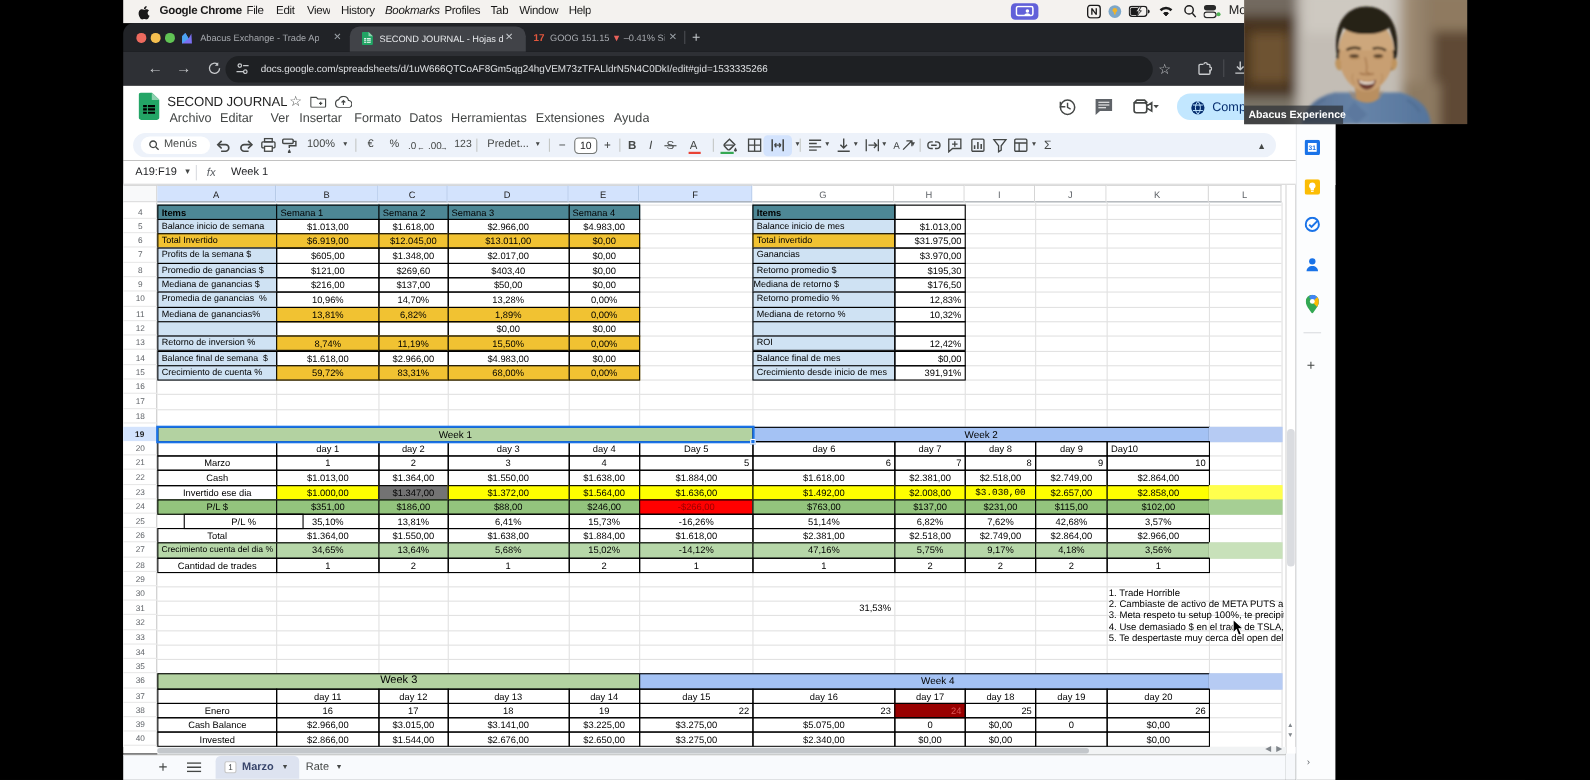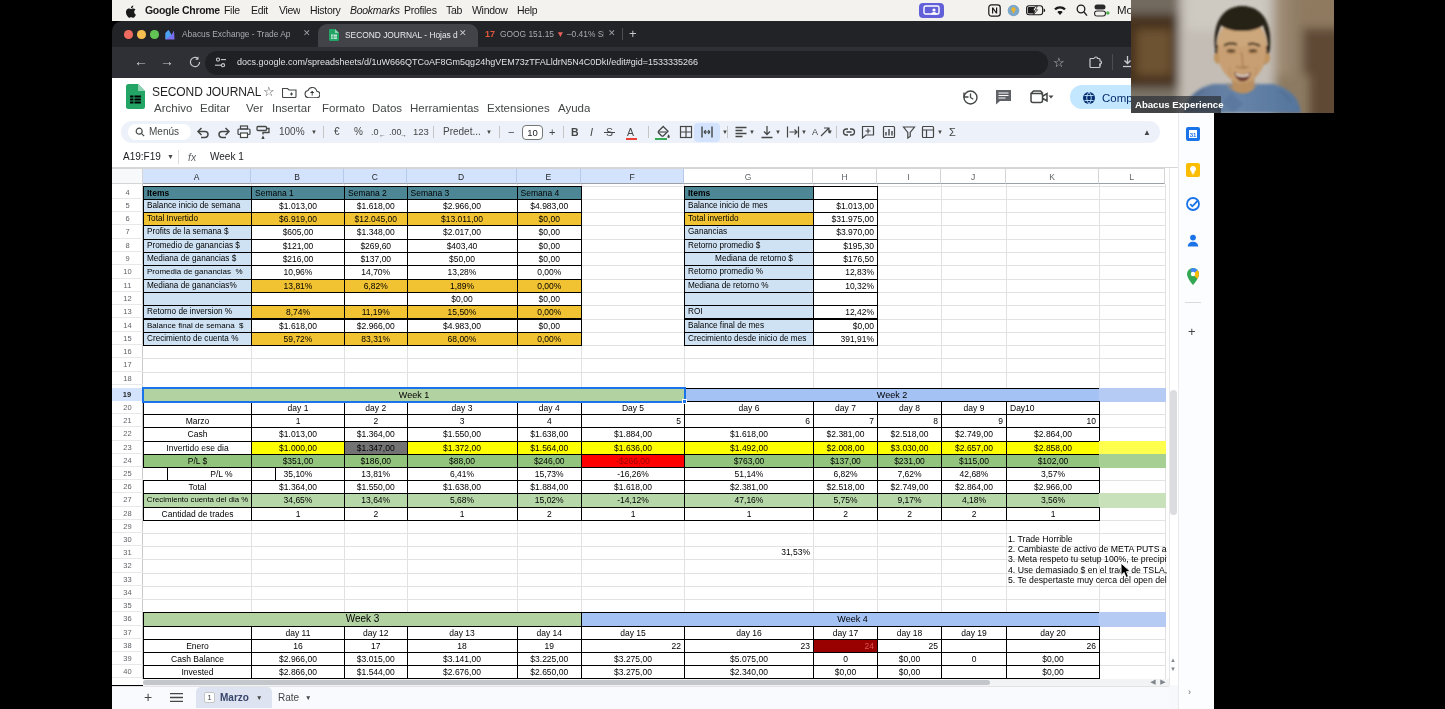--- a/index.html
+++ b/index.html
@@ -426,21 +426,21 @@
 <div class="cl" style="left:684px;top:185.5px;width:130px;height:14.300000000000011px;border:1px solid #000;background:#4d8795;font-size:8.5px;line-height:12.800000000000011px;color:#000;text-align:left;padding-left:3px;font-weight:bold;">Items</div>
 <div class="cl" style="left:813px;top:185.5px;width:65px;height:14.300000000000011px;border:1px solid #000;font-size:8.5px;line-height:12.800000000000011px;color:#000;text-align:center;"></div>
 <div class="cl" style="left:684px;top:198.8px;width:130px;height:14.300000000000011px;border:1px solid #000;background:#cfe2f3;font-size:8.2px;line-height:12.800000000000011px;color:#000;text-align:left;padding-left:3px;">Balance inicio de mes</div>
 <div class="cl" style="left:813px;top:198.8px;width:65px;height:14.300000000000011px;border:1px solid #000;font-size:8.5px;line-height:12.800000000000011px;color:#000;text-align:right;padding-right:3px;">$1.013,00</div>
 <div class="cl" style="left:684px;top:212.1px;width:130px;height:14.300000000000011px;border:1px solid #000;background:#f1c232;font-size:8.2px;line-height:12.800000000000011px;color:#000;text-align:left;padding-left:3px;">Total invertido</div>
 <div class="cl" style="left:813px;top:212.1px;width:65px;height:14.300000000000011px;border:1px solid #000;font-size:8.5px;line-height:12.800000000000011px;color:#000;text-align:right;padding-right:3px;">$31.975,00</div>
 <div class="cl" style="left:684px;top:225.4px;width:130px;height:14.300000000000011px;border:1px solid #000;background:#cfe2f3;font-size:8.2px;line-height:12.800000000000011px;color:#000;text-align:left;padding-left:3px;">Ganancias</div>
 <div class="cl" style="left:813px;top:225.4px;width:65px;height:14.300000000000011px;border:1px solid #000;font-size:8.5px;line-height:12.800000000000011px;color:#000;text-align:right;padding-right:3px;">$3.970,00</div>
 <div class="cl" style="left:684px;top:238.7px;width:130px;height:14.300000000000011px;border:1px solid #000;background:#cfe2f3;font-size:8.2px;line-height:12.800000000000011px;color:#000;text-align:left;padding-left:3px;">Retorno promedio $</div>
 <div class="cl" style="left:813px;top:238.7px;width:65px;height:14.300000000000011px;border:1px solid #000;font-size:8.5px;line-height:12.800000000000011px;color:#000;text-align:right;padding-right:3px;">$195,30</div>
-<div class="cl" style="left:684px;top:252.0px;width:130px;height:14.300000000000011px;border:1px solid #000;background:#cfe2f3;font-size:8.2px;line-height:12.800000000000011px;color:#000;text-align:center;padding-left:10px;">Mediana de retorno $</div>
+<div class="cl" style="left:684px;top:252.0px;width:130px;height:14.300000000000011px;border:1px solid #000;background:#cfe2f3;font-size:8.2px;line-height:12.800000000000011px;color:#000;text-align:left;padding-left:0;">Mediana de retorno $</div>
 <div class="cl" style="left:813px;top:252.0px;width:65px;height:14.300000000000011px;border:1px solid #000;font-size:8.5px;line-height:12.800000000000011px;color:#000;text-align:right;padding-right:3px;">$176,50</div>
 <div class="cl" style="left:684px;top:265.3px;width:130px;height:14.300000000000011px;border:1px solid #000;background:#cfe2f3;font-size:8.2px;line-height:12.800000000000011px;color:#000;text-align:left;padding-left:3px;">Retorno promedio %</div>
 <div class="cl" style="left:813px;top:265.3px;width:65px;height:14.300000000000011px;border:1px solid #000;font-size:8.5px;line-height:12.800000000000011px;color:#000;text-align:right;padding-right:3px;">12,83%</div>
 <div class="cl" style="left:684px;top:278.6px;width:130px;height:14.300000000000011px;border:1px solid #000;background:#cfe2f3;font-size:8.2px;line-height:12.800000000000011px;color:#000;text-align:left;padding-left:3px;">Mediana de retorno %</div>
 <div class="cl" style="left:813px;top:278.6px;width:65px;height:14.300000000000011px;border:1px solid #000;font-size:8.5px;line-height:12.800000000000011px;color:#000;text-align:right;padding-right:3px;">10,32%</div>
 <div class="cl" style="left:684px;top:291.9px;width:130px;height:14.300000000000011px;border:1px solid #000;background:#cfe2f3;font-size:8.2px;line-height:12.800000000000011px;color:#000;text-align:left;padding-left:3px;"></div>
 <div class="cl" style="left:813px;top:291.9px;width:65px;height:14.300000000000011px;border:1px solid #000;font-size:8.5px;line-height:12.800000000000011px;color:#000;text-align:right;padding-right:3px;"></div>
 <div class="cl" style="left:684px;top:305.2px;width:130px;height:14.300000000000011px;border:1px solid #000;background:#cfe2f3;font-size:8.2px;line-height:12.800000000000011px;color:#000;text-align:left;padding-left:3px;">ROI</div>
 <div class="cl" style="left:813px;top:305.2px;width:65px;height:14.300000000000011px;border:1px solid #000;font-size:8.5px;line-height:12.800000000000011px;color:#000;text-align:right;padding-right:3px;">12,42%</div>
 <div class="cl" style="left:684px;top:318.5px;width:130px;height:14.300000000000011px;border:1px solid #000;background:#cfe2f3;font-size:8.2px;line-height:12.800000000000011px;color:#000;text-align:left;padding-left:3px;">Balance final de mes</div>
@@ -484,21 +484,21 @@
 <div class="cl" style="left:941px;top:427.4px;width:66px;height:14.199999999999989px;border:1px solid #000;font-size:8.5px;line-height:12.699999999999989px;color:#000;text-align:center;">$2.749,00</div>
 <div class="cl" style="left:1006px;top:427.4px;width:94px;height:14.199999999999989px;border:1px solid #000;font-size:8.5px;line-height:12.699999999999989px;color:#000;text-align:center;">$2.864,00</div>
 <div class="cl" style="left:143px;top:440.6px;width:109px;height:14.199999999999989px;border:1px solid #000;font-size:8.5px;line-height:12.699999999999989px;color:#000;text-align:center;">Invertido ese dia</div>
 <div class="cl" style="left:251px;top:440.6px;width:94px;height:14.199999999999989px;border:1px solid #000;background:#ffff00;font-size:8.5px;line-height:12.699999999999989px;color:#000;text-align:center;">$1.000,00</div>
 <div class="cl" style="left:344px;top:440.6px;width:63.5px;height:14.199999999999989px;border:1px solid #000;background:#737373;font-size:8.5px;line-height:12.699999999999989px;color:#000;text-align:center;">$1.347,00</div>
 <div class="cl" style="left:406.5px;top:440.6px;width:111.0px;height:14.199999999999989px;border:1px solid #000;background:#ffff00;font-size:8.5px;line-height:12.699999999999989px;color:#000;text-align:center;">$1.372,00</div>
 <div class="cl" style="left:516.5px;top:440.6px;width:65.5px;height:14.199999999999989px;border:1px solid #000;background:#ffff00;font-size:8.5px;line-height:12.699999999999989px;color:#000;text-align:center;">$1.564,00</div>
 <div class="cl" style="left:581px;top:440.6px;width:104px;height:14.199999999999989px;border:1px solid #000;background:#ffff00;font-size:8.5px;line-height:12.699999999999989px;color:#000;text-align:center;">$1.636,00</div>
 <div class="cl" style="left:684px;top:440.6px;width:130px;height:14.199999999999989px;border:1px solid #000;background:#ffff00;font-size:8.5px;line-height:12.699999999999989px;color:#000;text-align:center;">$1.492,00</div>
 <div class="cl" style="left:813px;top:440.6px;width:65px;height:14.199999999999989px;border:1px solid #000;background:#ffff00;font-size:8.5px;line-height:12.699999999999989px;color:#000;text-align:center;">$2.008,00</div>
-<div class="cl" style="left:877px;top:440.6px;width:65px;height:14.199999999999989px;border:1px solid #000;background:#ffff00;font-size:8.5px;line-height:12.699999999999989px;color:#000;text-align:center;">$3.030,00</div>
+<div class="cl" style="left:877px;top:440.6px;width:65px;height:14.199999999999989px;border:1px solid #000;background:#ffff00;font-size:8.5px;line-height:12.699999999999989px;color:#000;text-align:center;font-family:Liberation Mono, monospace;">$3.030,00</div>
 <div class="cl" style="left:941px;top:440.6px;width:66px;height:14.199999999999989px;border:1px solid #000;background:#ffff00;font-size:8.5px;line-height:12.699999999999989px;color:#000;text-align:center;">$2.657,00</div>
 <div class="cl" style="left:1006px;top:440.6px;width:94px;height:14.199999999999989px;border:1px solid #000;background:#ffff00;font-size:8.5px;line-height:12.699999999999989px;color:#000;text-align:center;">$2.858,00</div>
 <div class="cl" style="left:1099px;top:440.6px;width:67px;height:14.199999999999989px;background:#ffff4d;font-size:9px;line-height:12.699999999999989px;text-align:center;color:#000;"></div>
 <div class="cl" style="left:143px;top:453.8px;width:109px;height:14.199999999999989px;border:1px solid #000;background:#93c47d;font-size:8.5px;line-height:12.699999999999989px;color:#000;text-align:center;">P/L $</div>
 <div class="cl" style="left:251px;top:453.8px;width:94px;height:14.199999999999989px;border:1px solid #000;background:#93c47d;font-size:8.5px;line-height:12.699999999999989px;color:#000;text-align:center;">$351,00</div>
 <div class="cl" style="left:344px;top:453.8px;width:63.5px;height:14.199999999999989px;border:1px solid #000;background:#93c47d;font-size:8.5px;line-height:12.699999999999989px;color:#000;text-align:center;">$186,00</div>
 <div class="cl" style="left:406.5px;top:453.8px;width:111.0px;height:14.199999999999989px;border:1px solid #000;background:#93c47d;font-size:8.5px;line-height:12.699999999999989px;color:#000;text-align:center;">$88,00</div>
 <div class="cl" style="left:516.5px;top:453.8px;width:65.5px;height:14.199999999999989px;border:1px solid #000;background:#93c47d;font-size:8.5px;line-height:12.699999999999989px;color:#000;text-align:center;">$246,00</div>
 <div class="cl" style="left:581px;top:453.8px;width:104px;height:14.199999999999989px;border:1px solid #000;background:#ff0000;font-size:8.5px;line-height:12.699999999999989px;color:#990000;text-align:center;">-$266,00</div>
 <div class="cl" style="left:684px;top:453.8px;width:130px;height:14.199999999999989px;border:1px solid #000;background:#93c47d;font-size:8.5px;line-height:12.699999999999989px;color:#000;text-align:center;">$763,00</div>

